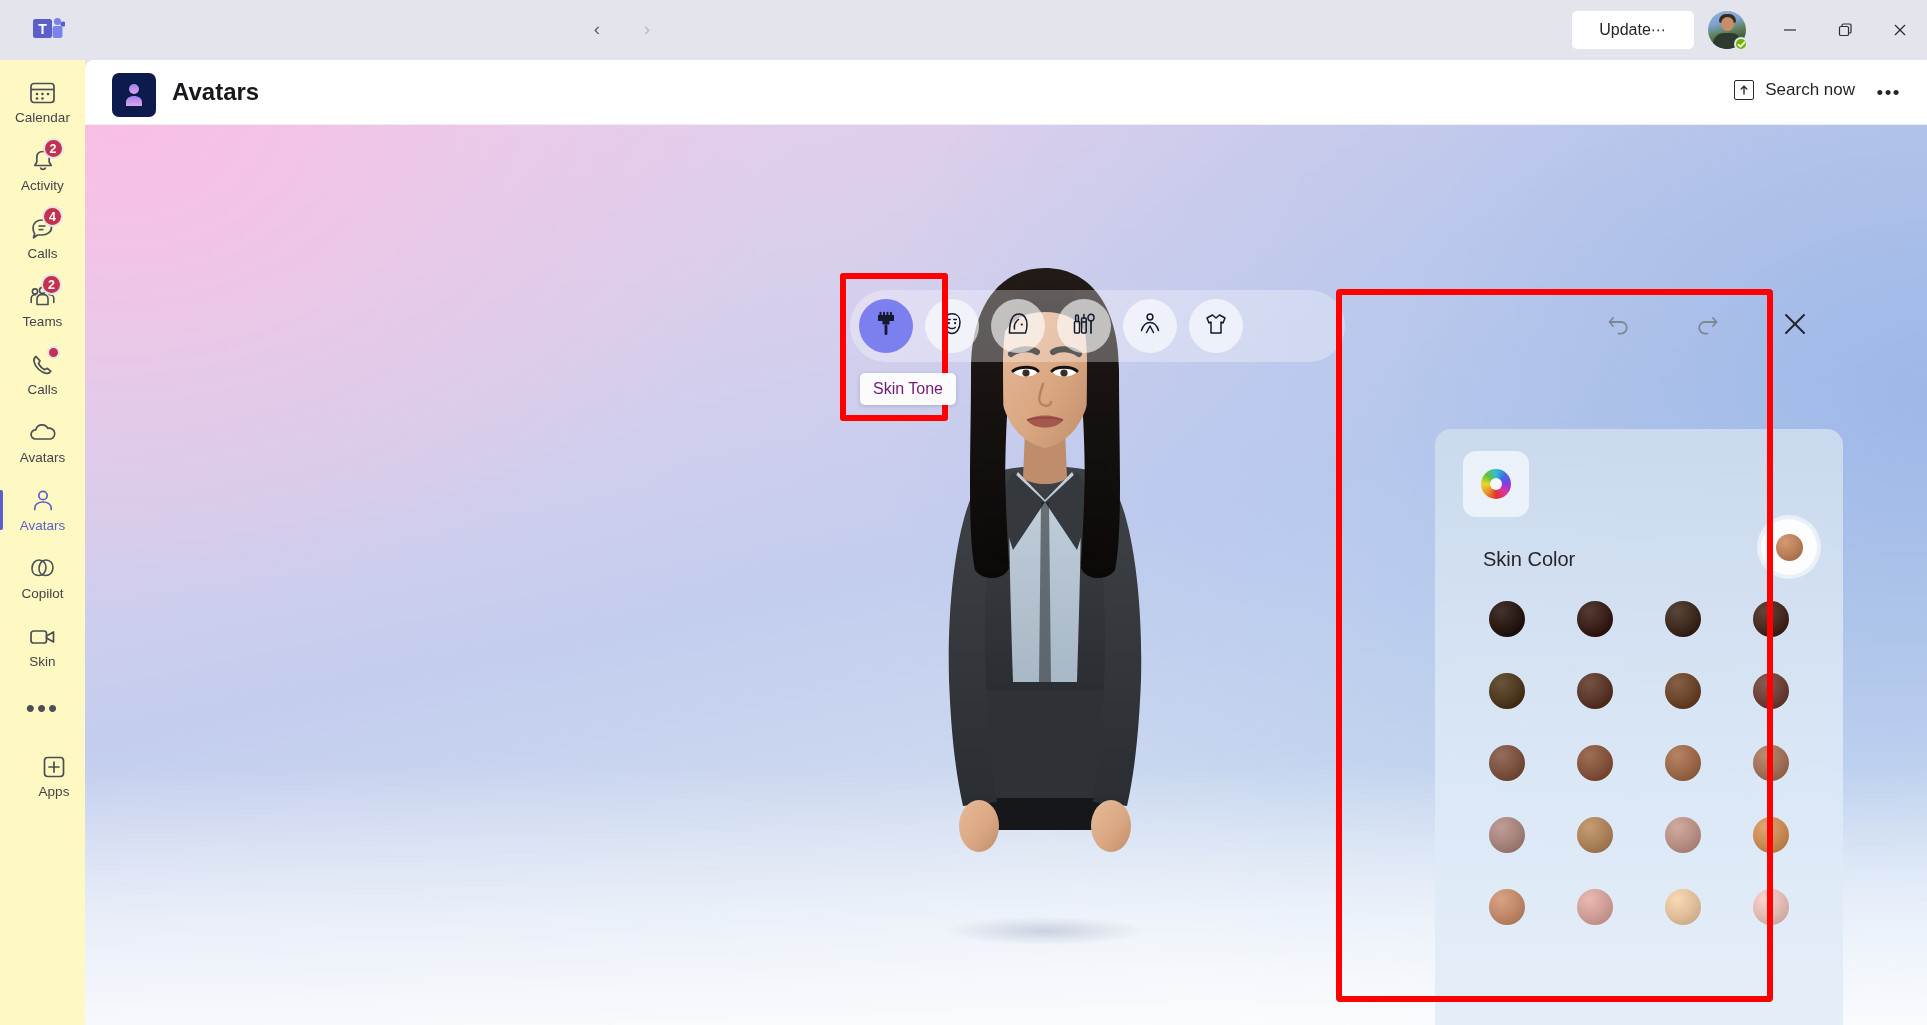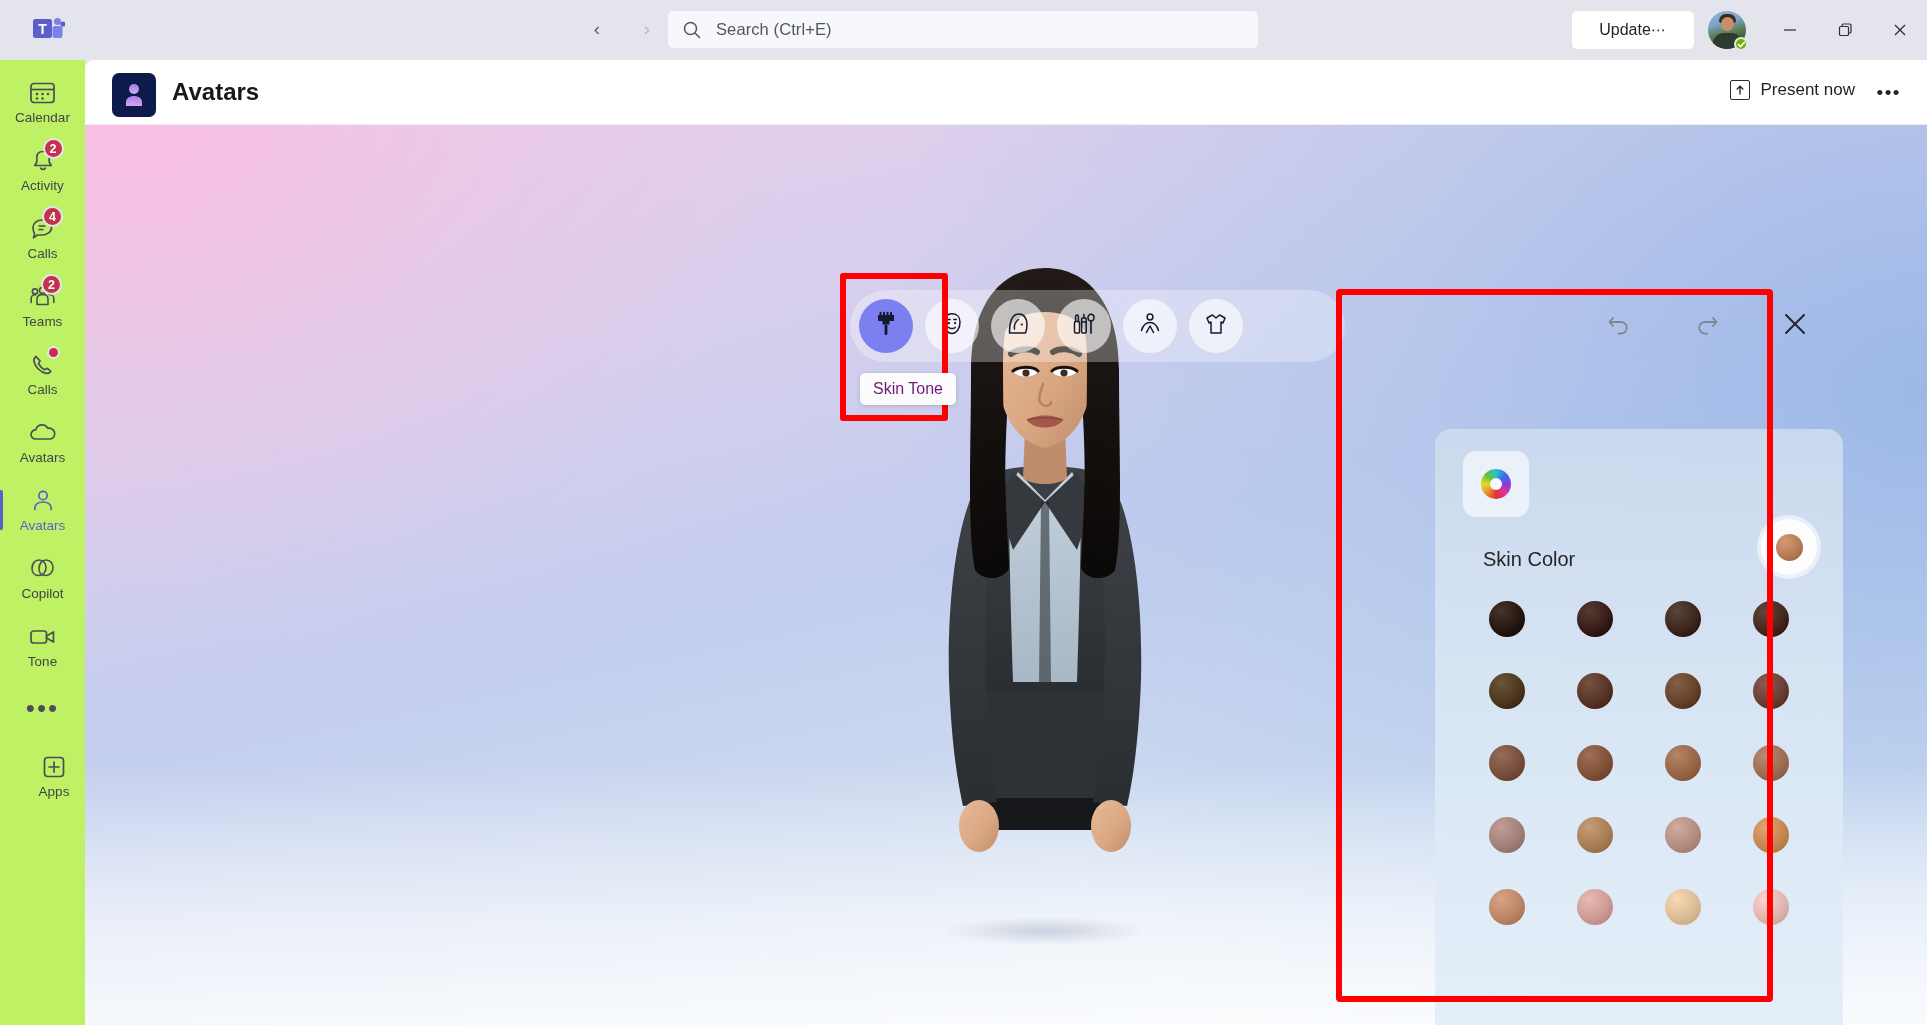--- a/index.html
+++ b/index.html
@@ -66,21 +66,21 @@
     border-radius: 50%; background: #6bb700; border: 2px solid #e3e4ec;
     display: flex; align-items: center; justify-content: center;
   }
   .presence svg { display: block; }
   .wincontrols { position: absolute; left: 1762px; top: 0; display: flex; height: 60px; }
   .wc { width: 55px; height: 60px; display: flex; align-items: center; justify-content: center; color: #2c2e33; }
 
   
   .rail {
     position: absolute; left: 0; top: 60px; width: 85px; height: 965px;
-    background: #bef264;
+    background: #fef9c3;
     display: flex; flex-direction: column; align-items: center;
     padding-top: 8px;
   }
   .rail-item {
     position: relative; width: 85px; height: 68px;
     display: flex; flex-direction: column; align-items: center; justify-content: center;
     cursor: pointer; color: #4b4e55;
   }
   .rail-item .ri-icon { height: 30px; display: flex; align-items: center; justify-content: center; position: relative; }
   .rail-item .ri-label { font-size: 13.5px; margin-top: 3px; color: #42454b; line-height: 1.1; }
@@ -227,29 +227,20 @@
       <rect x="19.5" y="11" width="10" height="12" rx="2.2" fill="#7b83eb"></rect>
       <circle cx="30" cy="9" r="2.6" fill="#5b5fc7"></circle>
     </svg>
   </div>
 
   <div class="nav-arrows">
     <div class="nav-arrow">‹</div>
     <div class="nav-arrow dim">›</div>
   </div>
 
-  <div class="searchbox">
-    <span class="search-icon">
-      <svg width="20" height="20" viewBox="0 0 20 20">
-        <circle cx="8.5" cy="8.5" r="6" fill="none" stroke="#53565c" stroke-width="1.5"></circle>
-        <line x1="13" y1="13" x2="17.5" y2="17.5" stroke="#53565c" stroke-width="1.5" stroke-linecap="round"></line>
-      </svg>
-    </span>
-    <span class="search-ph">Search (Ctrl+E)</span>
-  </div>
 
   <div class="update-btn">
     <span>Update</span>
     <span class="update-dots">⋯</span>
   </div>
 
   <div class="avatar-pic">
     <div class="hair"></div>
     <div class="head"></div>
     <div class="body"></div>
@@ -375,21 +366,21 @@
     <span class="ri-label">Copilot</span>
   </div>
 
   <div class="rail-item">
     <span class="ri-icon">
       <svg width="30" height="24" viewBox="0 0 30 24">
         <rect x="3" y="6" width="15.5" height="12" rx="2.6" fill="none" stroke="#4b4e55" stroke-width="1.7"></rect>
         <path d="M18.5 11 L25.5 7 V17 L18.5 13 Z" fill="none" stroke="#4b4e55" stroke-width="1.7" stroke-linejoin="round"></path>
       </svg>
     </span>
-    <span class="ri-label">Tone</span>
+    <span class="ri-label">Skin</span>
   </div>
 
   <div class="rail-dots">•••</div>
 
   <div class="rail-item" style="margin-top:6px;margin-left:23px;">
     <span class="ri-icon">
       <svg width="26" height="26" viewBox="0 0 26 26">
         <rect x="3.5" y="3.5" width="19" height="19" rx="3.2" fill="none" stroke="#4b4e55" stroke-width="1.7"></rect>
         <line x1="13" y1="8" x2="13" y2="18" stroke="#4b4e55" stroke-width="1.7" stroke-linecap="round"></line>
         <line x1="8" y1="13" x2="18" y2="13" stroke="#4b4e55" stroke-width="1.7" stroke-linecap="round"></line>
@@ -416,21 +407,21 @@
     </div>
     <div class="app-title">Avatars</div>
 
     <div class="present-now">
       <span class="present-icon">
         <svg width="12" height="12" viewBox="0 0 12 12">
           <line x1="6" y1="10" x2="6" y2="2.2" stroke="#2a2c31" stroke-width="1.4" stroke-linecap="round"></line>
           <path d="M3.2 5 L6 2.2 L8.8 5" fill="none" stroke="#2a2c31" stroke-width="1.4" stroke-linecap="round" stroke-linejoin="round"></path>
         </svg>
       </span>
-      <span>Present now</span>
+      <span>Search now</span>
     </div>
     <div class="header-more">•••</div>
   </div>
 
   <div class="stage">
     <div class="stage-floor"></div>
 
     <div class="figure">
       <svg width="320" height="680" viewBox="0 0 320 680">
         <defs>

